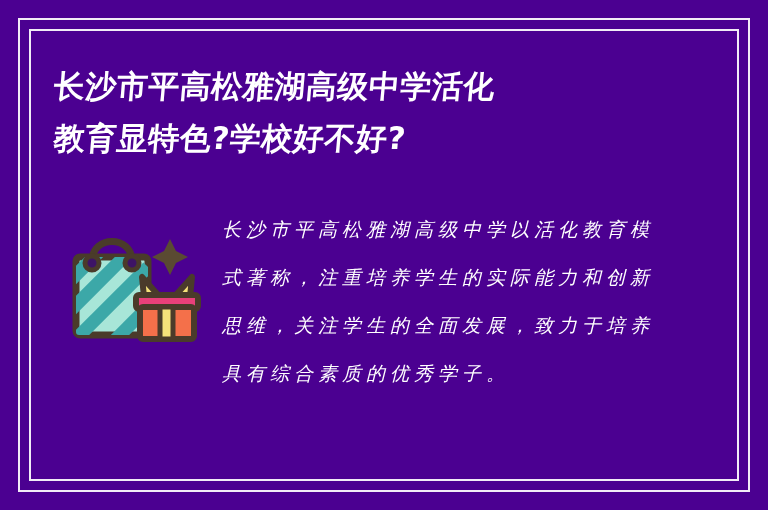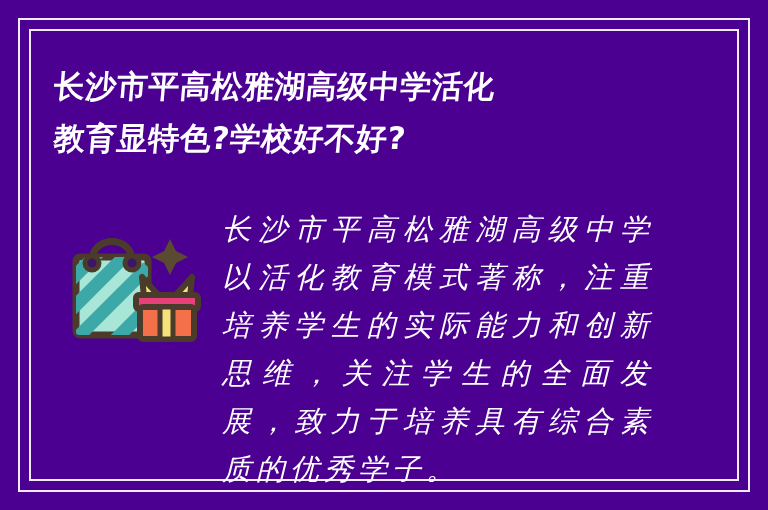--- a/index.html
+++ b/index.html
@@ -75,21 +75,21 @@
   }
   .illustration svg {
     display: block;
   }
 
   .paragraph {
     flex: 1 1 auto;
     padding-left: 18px;
     color: #ffffff;
     font-family: "DejaVu Serif", "Liberation Serif", serif;
-    font-size: 29px;
+    font-size: 19px;
     font-style: italic;
     font-weight: 400;
     line-height: 48px;
     letter-spacing: 5px;
     text-align: justify;
     text-justify: inter-character;
     max-width: 432px;
   }
 </style>
 </head>

